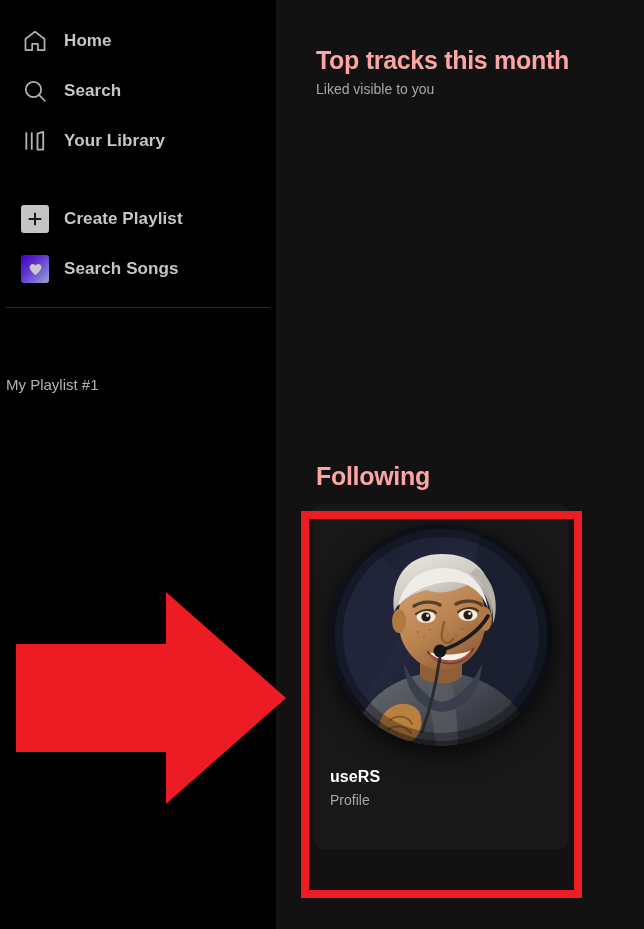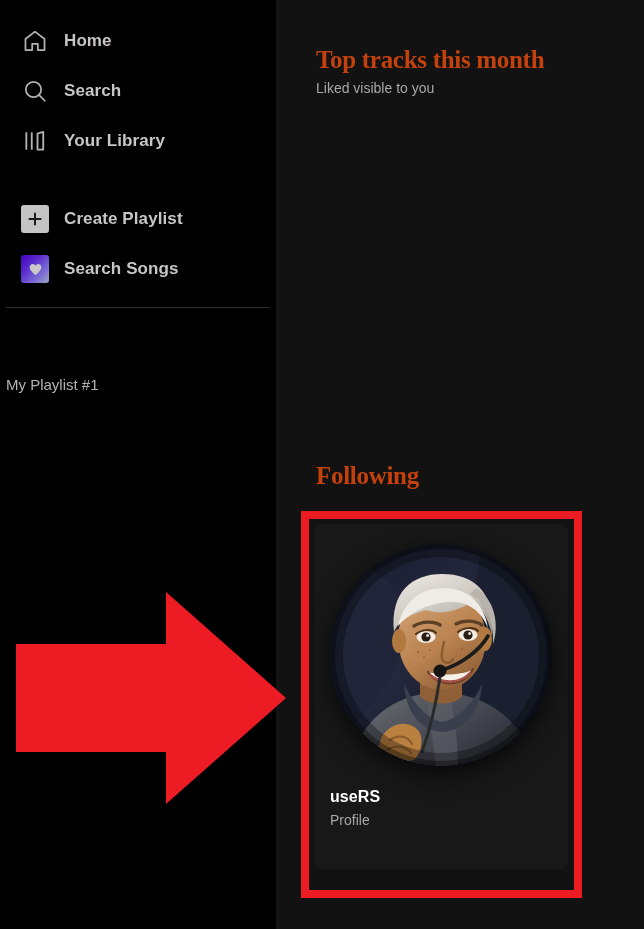--- a/index.html
+++ b/index.html
@@ -98,23 +98,22 @@
     height: 929px;
     background: #121212;
     flex: 0 0 368px;
   }
 
   #top-tracks-section { padding: 46px 0 0 40px; }
 
   .section-title {
     font-size: 25px;
     font-weight: bold;
-    color: #c2410c;
+    color: #fca5a5;
     letter-spacing: -.3px;
-    font-family: Liberation Serif, serif;
   }
 
   .section-subtitle {
     font-size: 14px;
     color: #a7a7a7;
     margin-top: 6px;
   }
 
   #following-section {
     position: absolute;
@@ -133,21 +132,21 @@
     height: 387px;
     border: 8px solid #ed1c24;
     pointer-events: none;
     z-index: 40;
   }
 
   
   #profile-card {
     position: absolute;
     left: 314px;
-    top: 524px;
+    top: 504px;
     width: 254px;
     height: 345px;
     background: #181818;
     border-radius: 8px;
     padding: 16px;
     z-index: 20;
     cursor: pointer;
   }
 
   #avatar {

